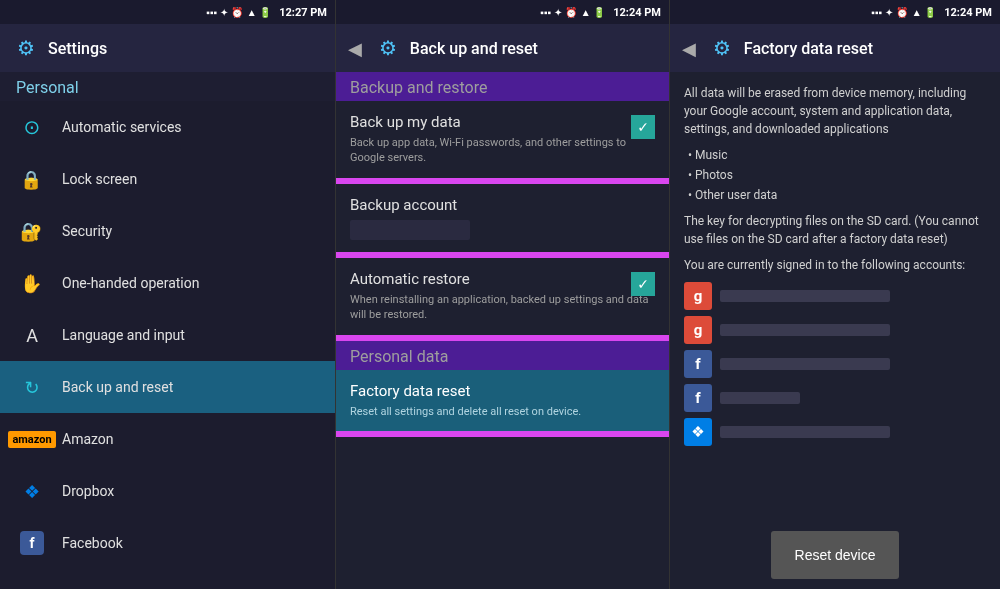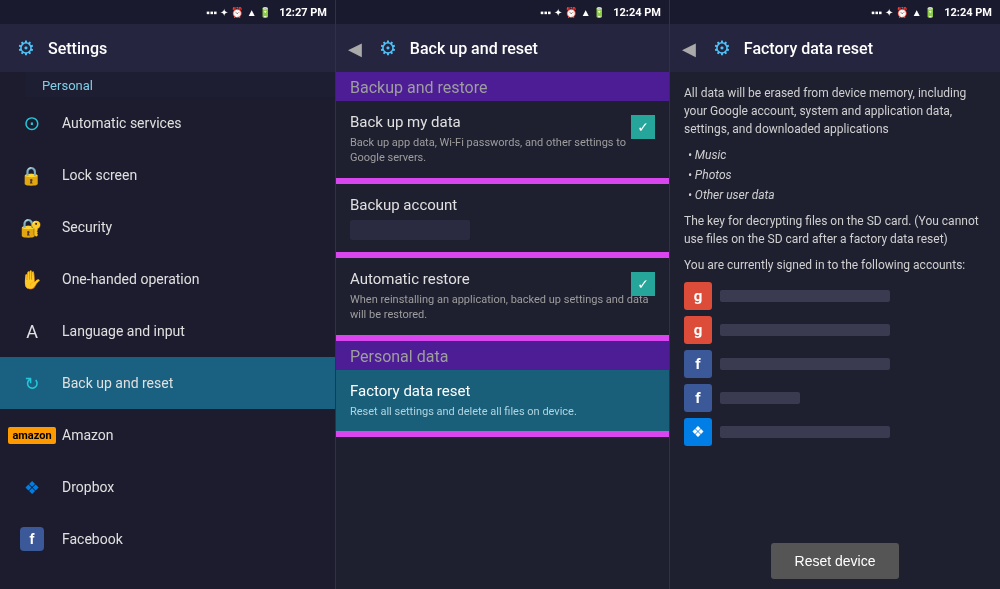--- a/index.html
+++ b/index.html
@@ -84,25 +84,24 @@
     }
     .top-bar .back-arrow {
       color: #aaa;
       font-size: 18px;
       margin-right: 4px;
     }
 
     
     .section-header {
       padding: 6px 16px 4px;
-      font-size: 13px;
+      font-size: 16px;
       color: #7ecfe8;
       background: #1e1e32;
       flex-shrink: 0;
-      margin-left: 26px;
     }
 
     
     .menu-item {
       display: flex;
       align-items: center;
       padding: 10px 16px;
       gap: 14px;
       cursor: pointer;
       min-height: 52px;
@@ -199,21 +198,20 @@
       padding: 12px 14px;
       color: #d0d0d0;
       font-size: 12px;
       line-height: 1.5;
       flex: 1;
       overflow: hidden;
     }
     .factory-content p { margin-bottom: 8px; }
     .factory-content .bullet-list {
       margin: 4px 0 8px 4px;
-      font-style: italic;
     }
     .factory-content .bullet-list div {
       margin: 2px 0;
     }
     .factory-content .accounts-section {
       margin-top: 8px;
     }
     .account-row {
       display: flex;
       align-items: center;
@@ -267,21 +265,21 @@
     }
     .reset-button-wrap {
       padding: 10px 14px;
       display: flex;
       justify-content: center;
       flex-shrink: 0;
     }
     .reset-btn {
       background: #555;
       color: #fff;
-      padding: 10px 24px;
+      padding: 16px 24px;
       border: none;
       border-radius: 3px;
       font-size: 14px;
       cursor: pointer;
     }
   </style>
 </head>
 <body>
 
 <div class="panel panel-left">
@@ -389,21 +387,21 @@
   <div class="backup-item">
     <div class="item-title">Automatic restore</div>
     <div class="item-sub">When reinstalling an application, backed up settings and data will be restored.</div>
     <div class="checkmark">✓</div>
   </div>
   <div class="backup-section-label">
     <span>Personal data</span>
   </div>
   <div class="backup-item factory-reset">
     <div class="item-title">Factory data reset</div>
-    <div class="item-sub">Reset all settings and delete all files on device.</div>
+    <div class="item-sub">Reset all settings and delete all reset on device.</div>
   </div>
 </div>
 
 <div class="panel panel-right">
   <div class="status-bar">
     <div class="status-icons">
       <span>▪▪▪</span>
       <span>✦</span>
       <span>⏰</span>
       <span>▲</span>

